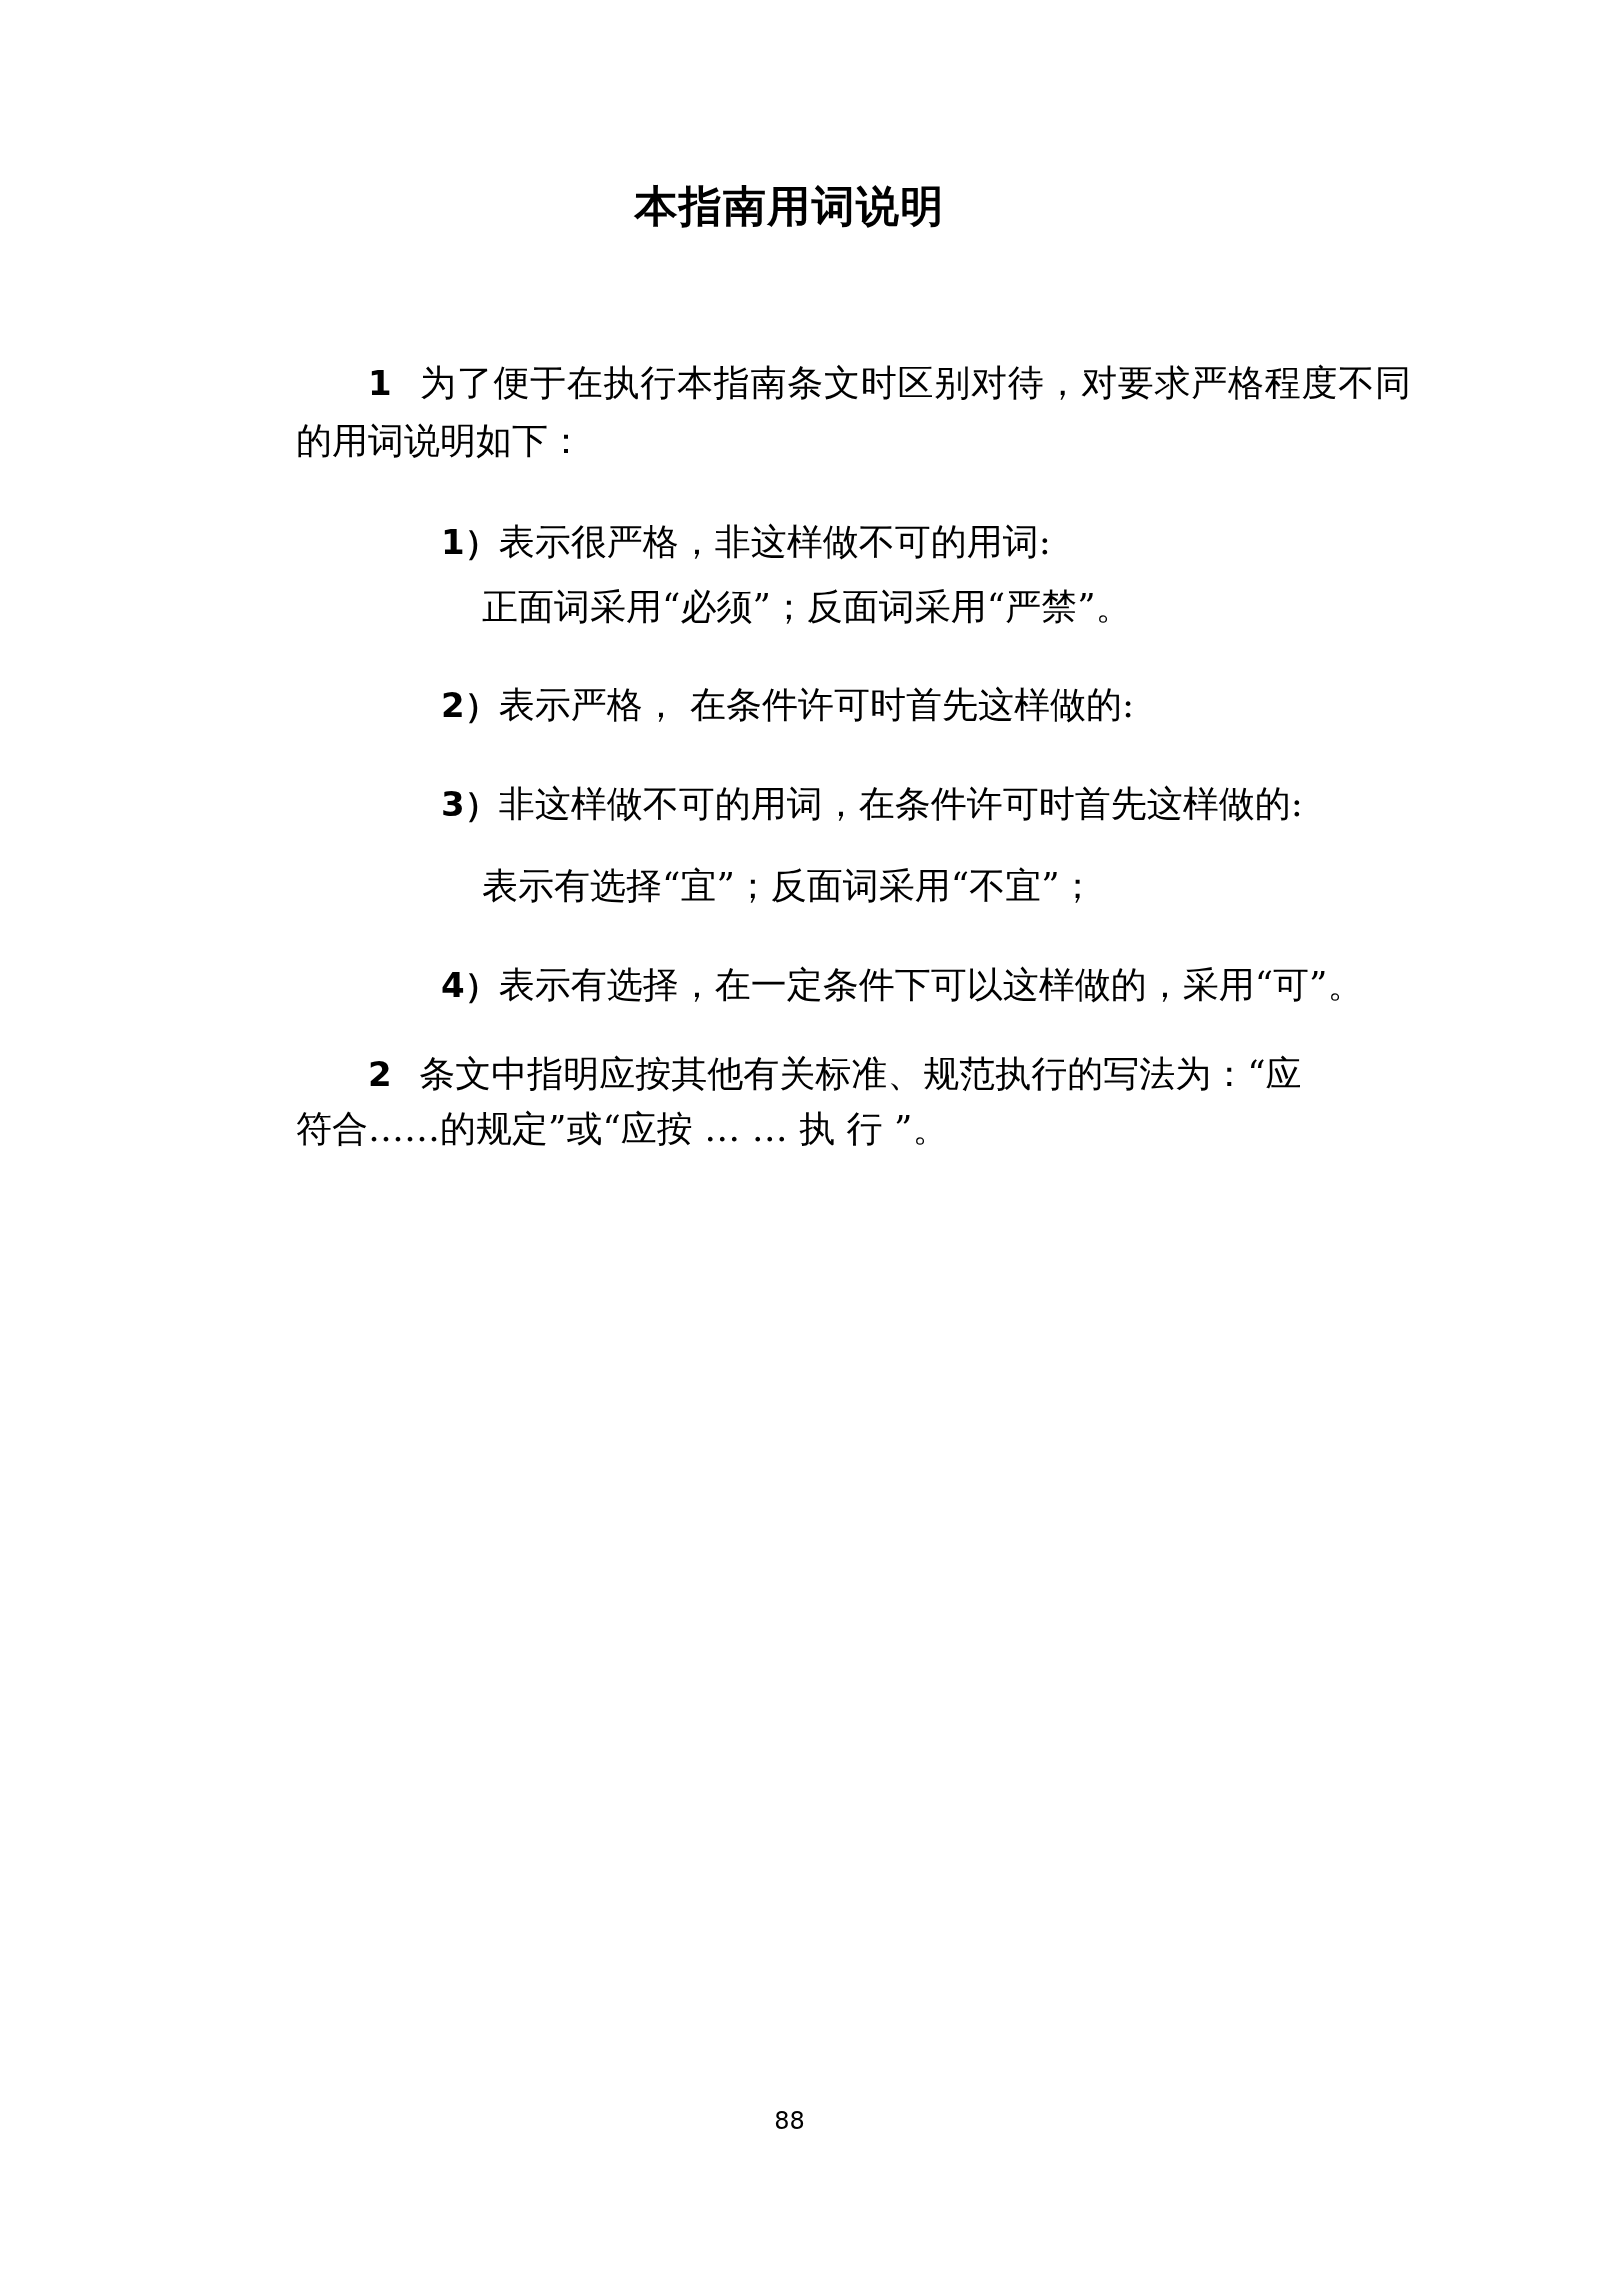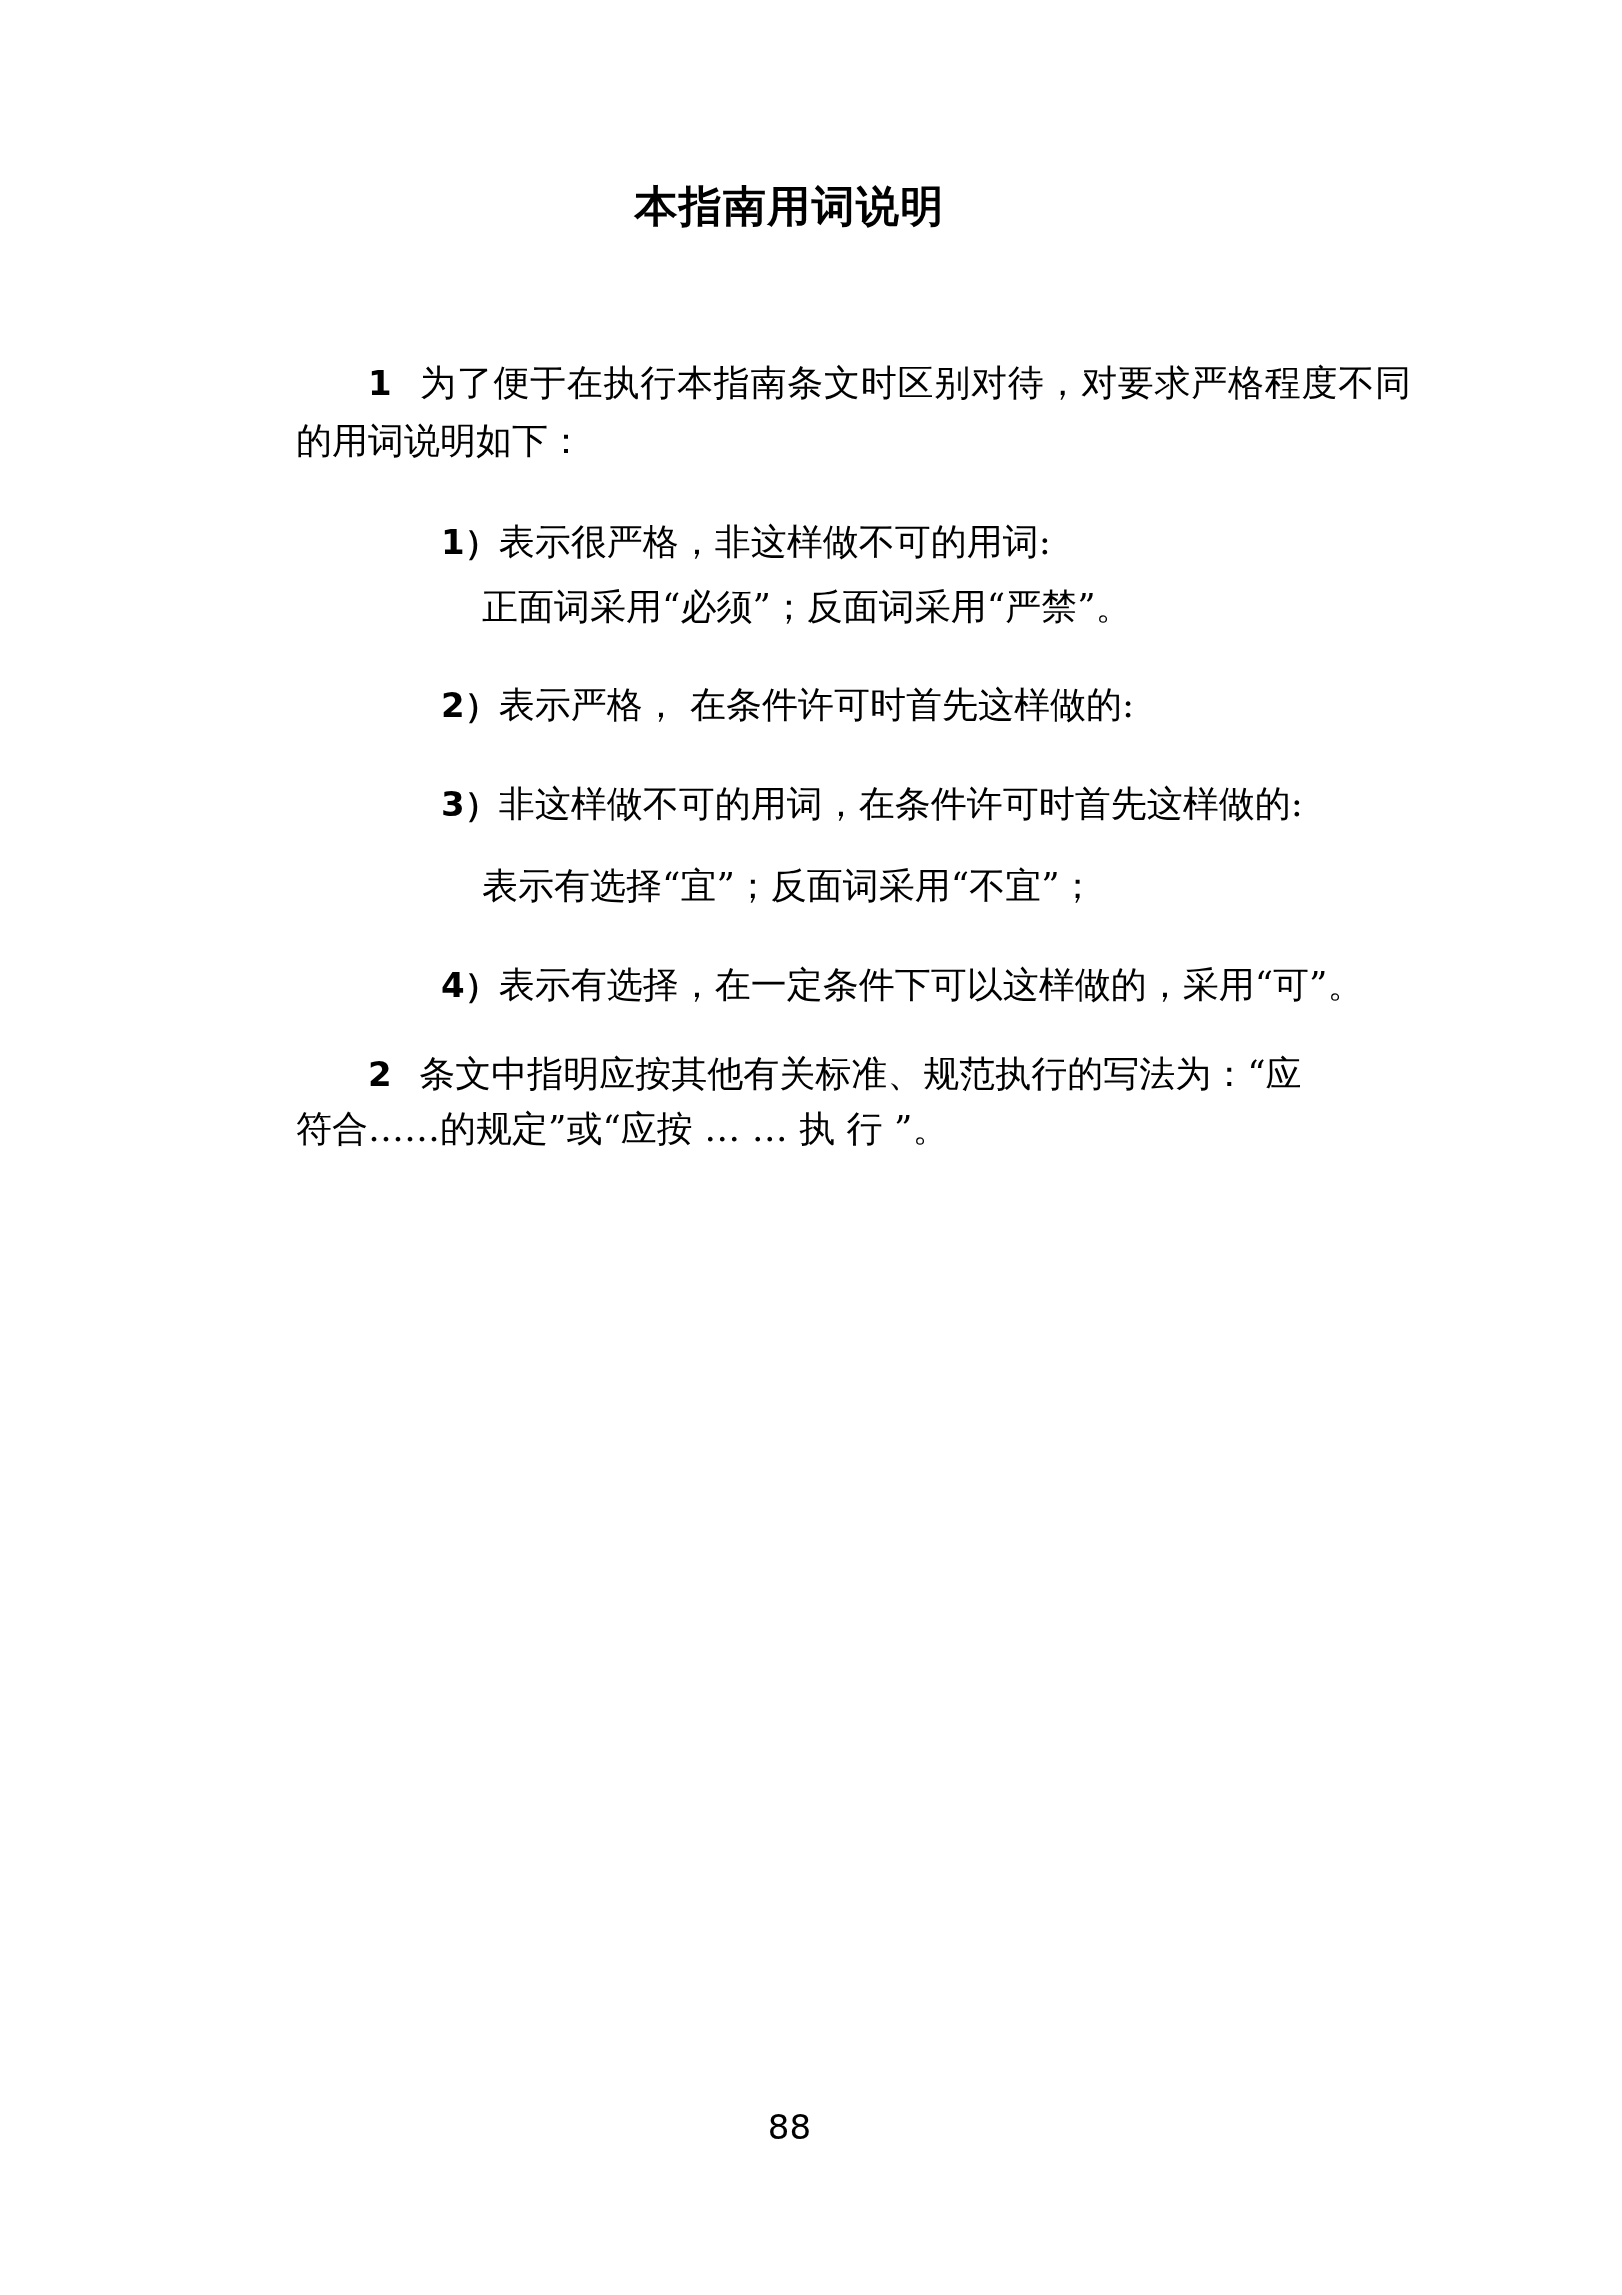--- a/index.html
+++ b/index.html
@@ -80,21 +80,21 @@
     margin-top: 35px;
     line-height: 1.45;
   }
   .page-number {
     position: absolute;
     left: 0;
     right: 0;
     top: 2107px;
     text-align: center;
     font-family: "DejaVu Sans", sans-serif;
-    font-size: 34px;
+    font-size: 24px;
   }
   .sp {
     display: inline-block;
     width: 27.5px;
   }
 </style>
 </head>
 <body>
 
 <div class="page">

